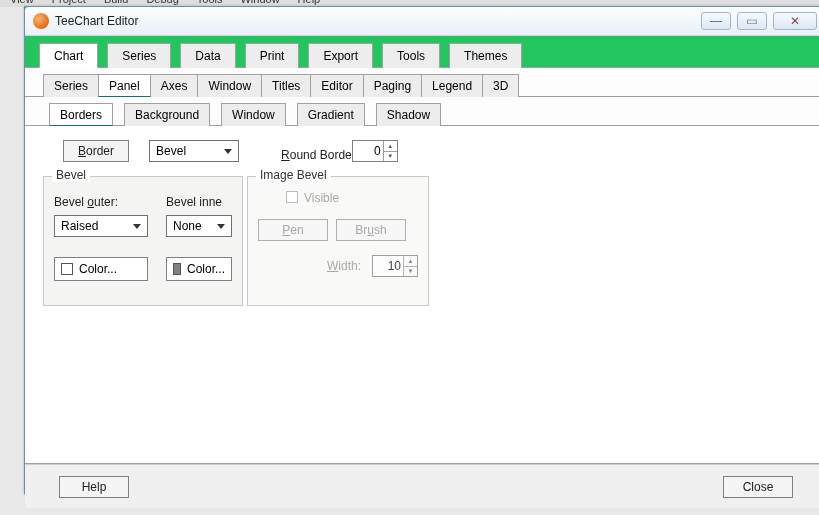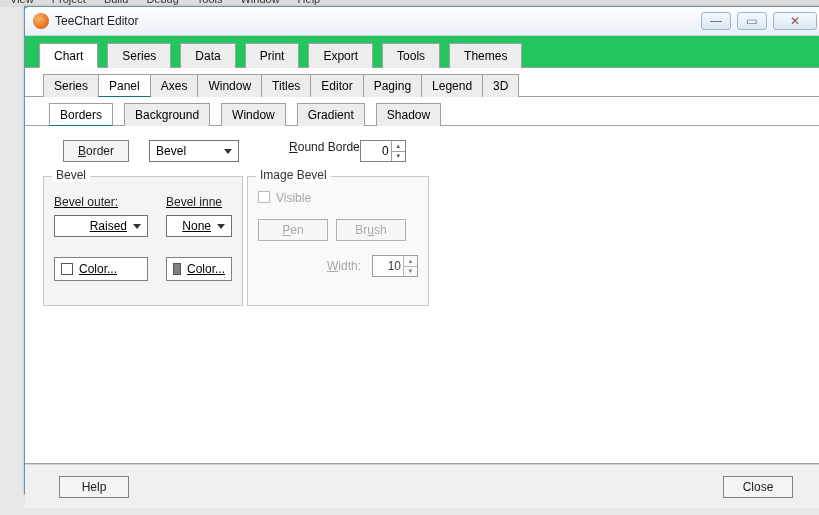--- a/index.html
+++ b/index.html
@@ -177,52 +177,52 @@
     position:absolute;
     top:-9px; left:8px;
     background:#fff;
     padding:0 4px;
     font-size:12px;
     color:#333;
   }
   .group.bevel{ width:200px; height:130px;}
   .group.image{ width:182px; height:130px; background:#f9f9f8;}
   .bevel-row { display:flex; gap:18px; margin-top:10px;}
-  .bevel-col { display:flex; flex-direction:column; gap:6px;text-decoration:underline;}
-  .dropdown.small{min-width:94px;justify-content:flex-end;}
+  .bevel-col { display:flex; flex-direction:column; gap:6px;}
+  .dropdown.small{min-width:94px;}
   .color-btn {
     border:1px solid #808080;
     background:#fff;
     height:24px;
     width:94px;
     display:inline-flex;
     align-items:center;
     gap:6px;
     padding:0 6px;
     font-size:12px;
   }
   .color-swatch{ width:12px; height:12px; border:1px solid #555;}
-  .checkbox{ display:inline-flex; align-items:flex-start; gap:6px; font-size:12px;}
+  .checkbox{ display:inline-flex; align-items:flex-start; gap:6px; font-size:12px;margin-left:28px;}
   .checkbox .box{ width:12px; height:12px; border:1px solid #999; background:#fff;}
   .disabled{ color:#a8a8a8 !important; }
   .disabled .box{ border-color:#bbb;}
   .btn.disabled{ border-color:#b0b0b0; color:#a8a8a8; background:#f7f7f7;}
   .footer{
     height:44px;
     background:#f0f0f0;
     display:flex;
     align-items:center;
     padding:0 30px 0 34px;
     justify-content:space-between;
     border-top:1px solid #d0d0d0;
   }
   .footer .btn{ min-width:70px; justify-content:center;}
   .image-row{ display:flex; gap:8px; margin-top:14px;}
   .width-row{ display:flex; align-items:center; gap:11px; margin-top:14px; justify-content:flex-end;}
-  .round-group{ display:flex; align-items:flex-start; margin-left:30px;}
+  .round-group{ display:flex; align-items:flex-end; margin-left:22px;}
 </style>
 </head>
 <body>
 
 <div class="menubar">
   <span>View</span>
   <span>Project</span>
   <span>Build</span>
   <span>Debug</span>
   <span>Tools</span>

